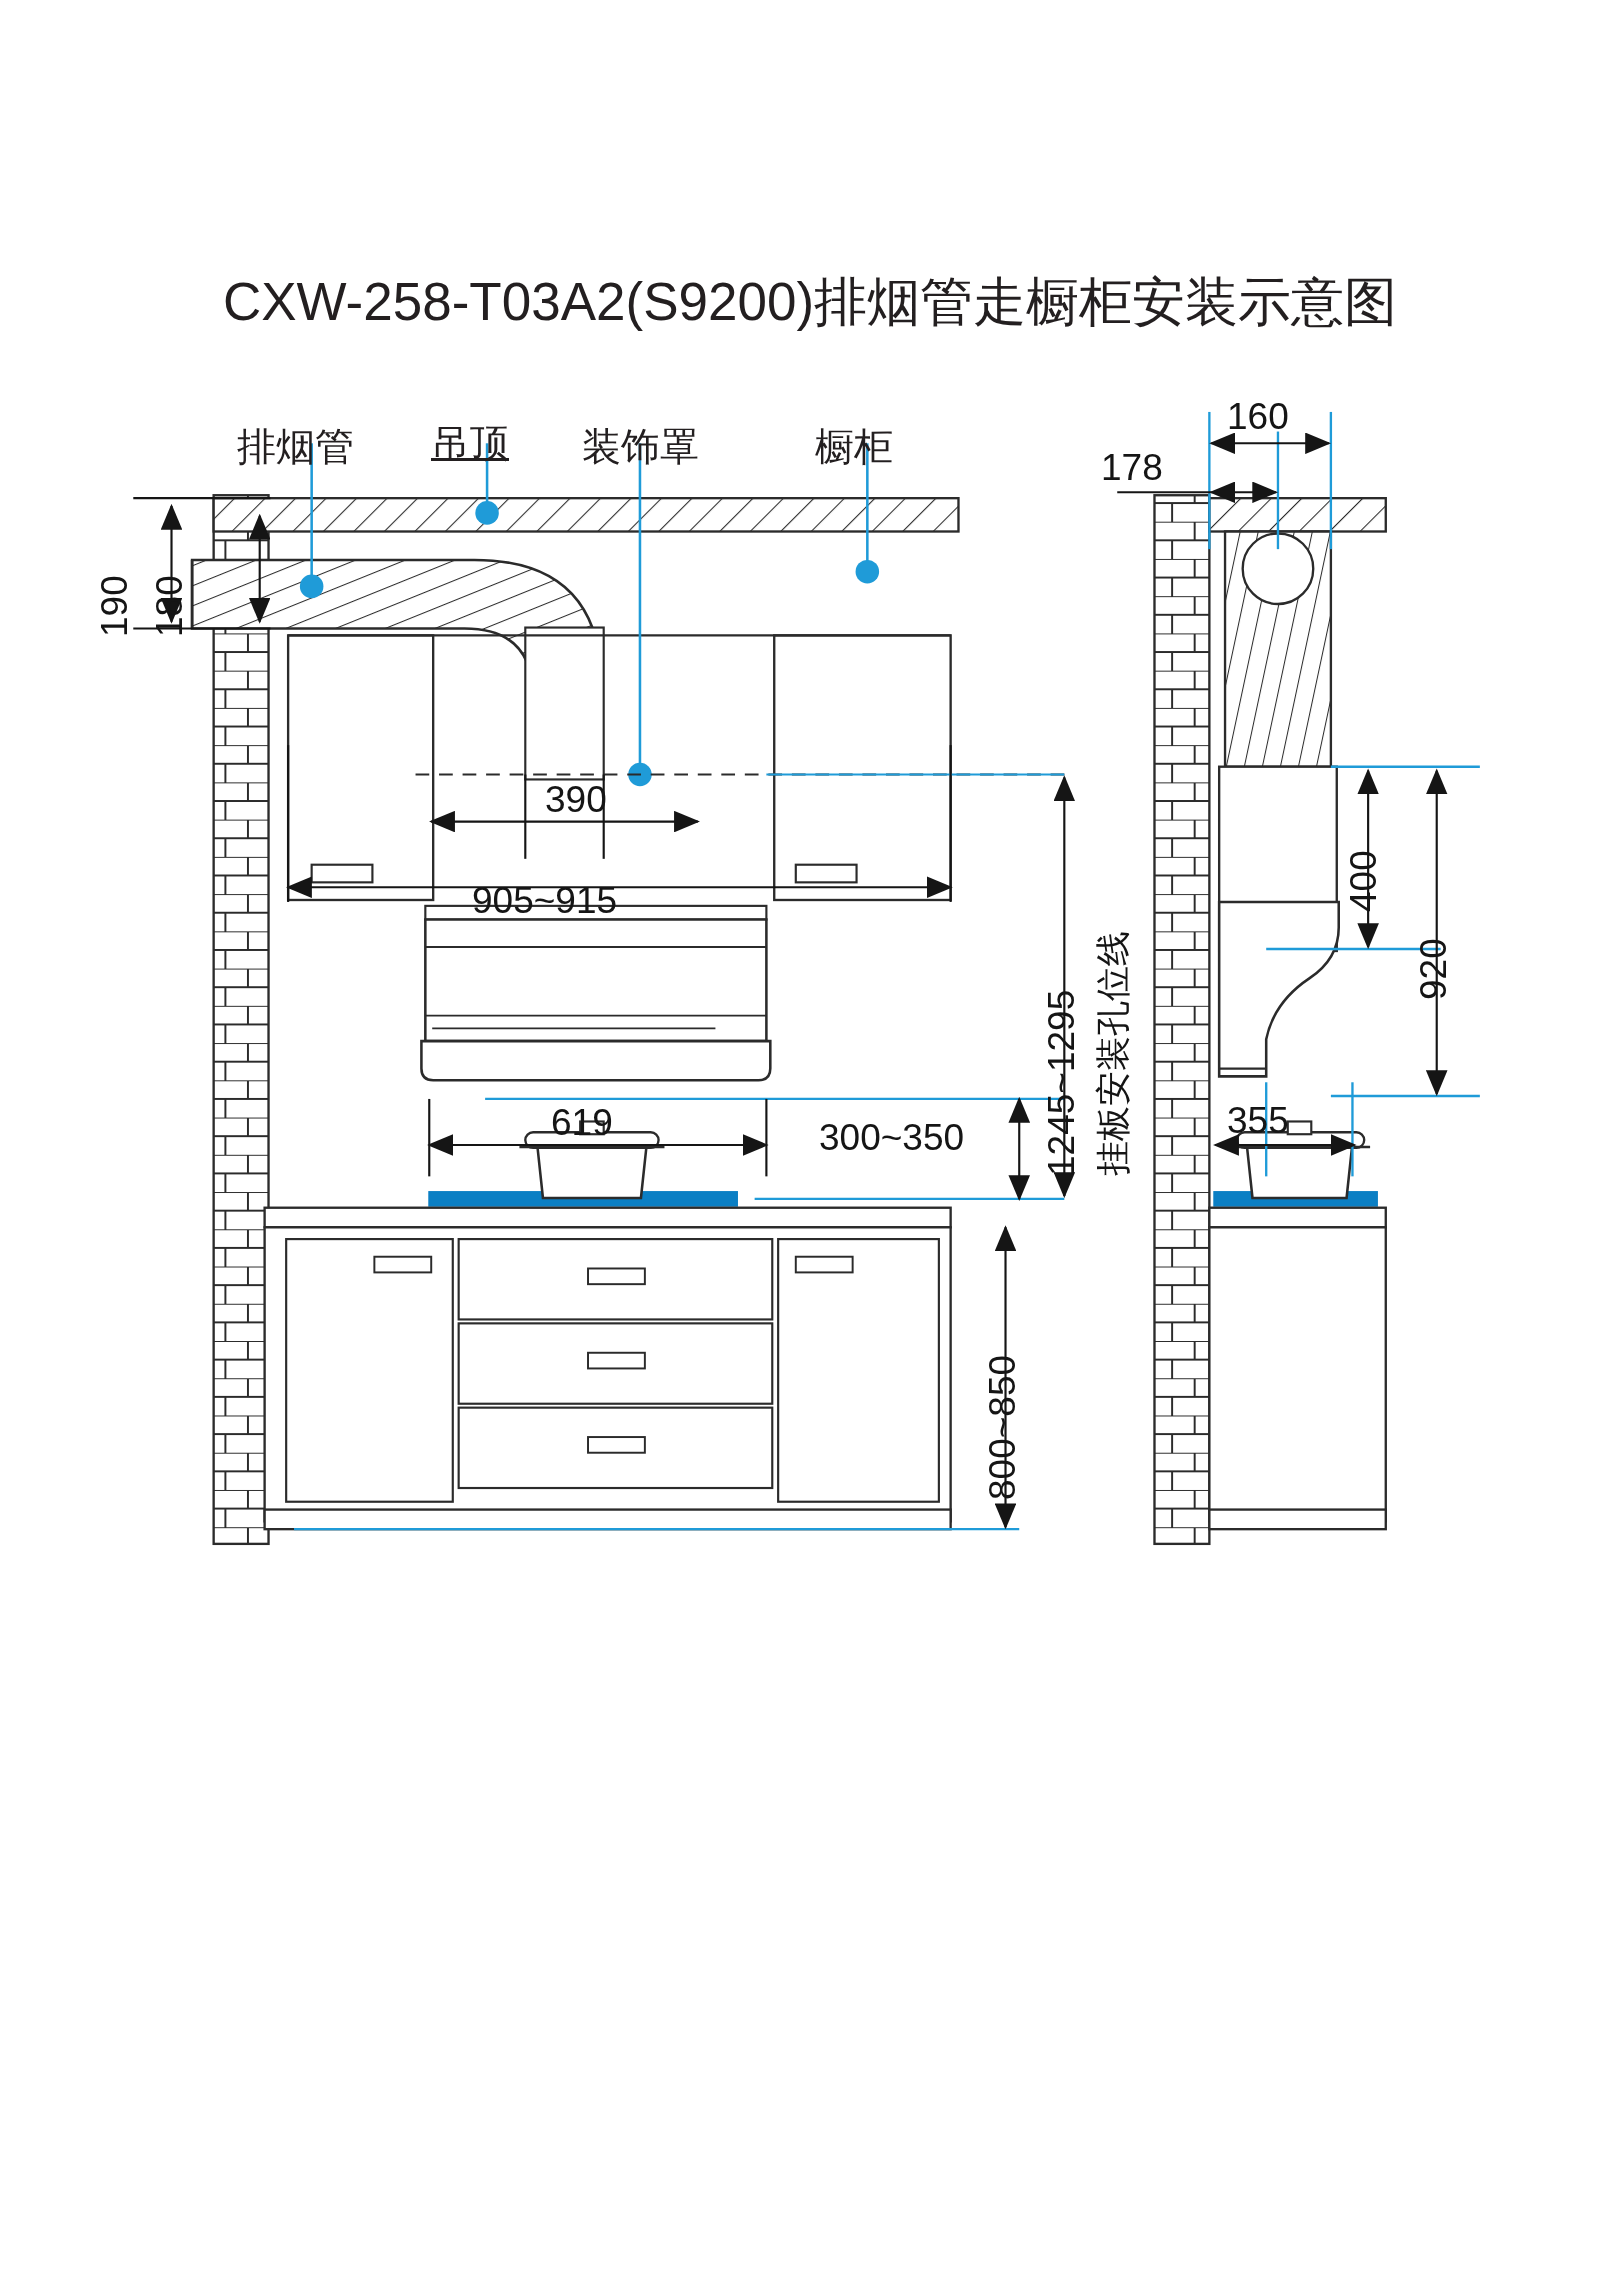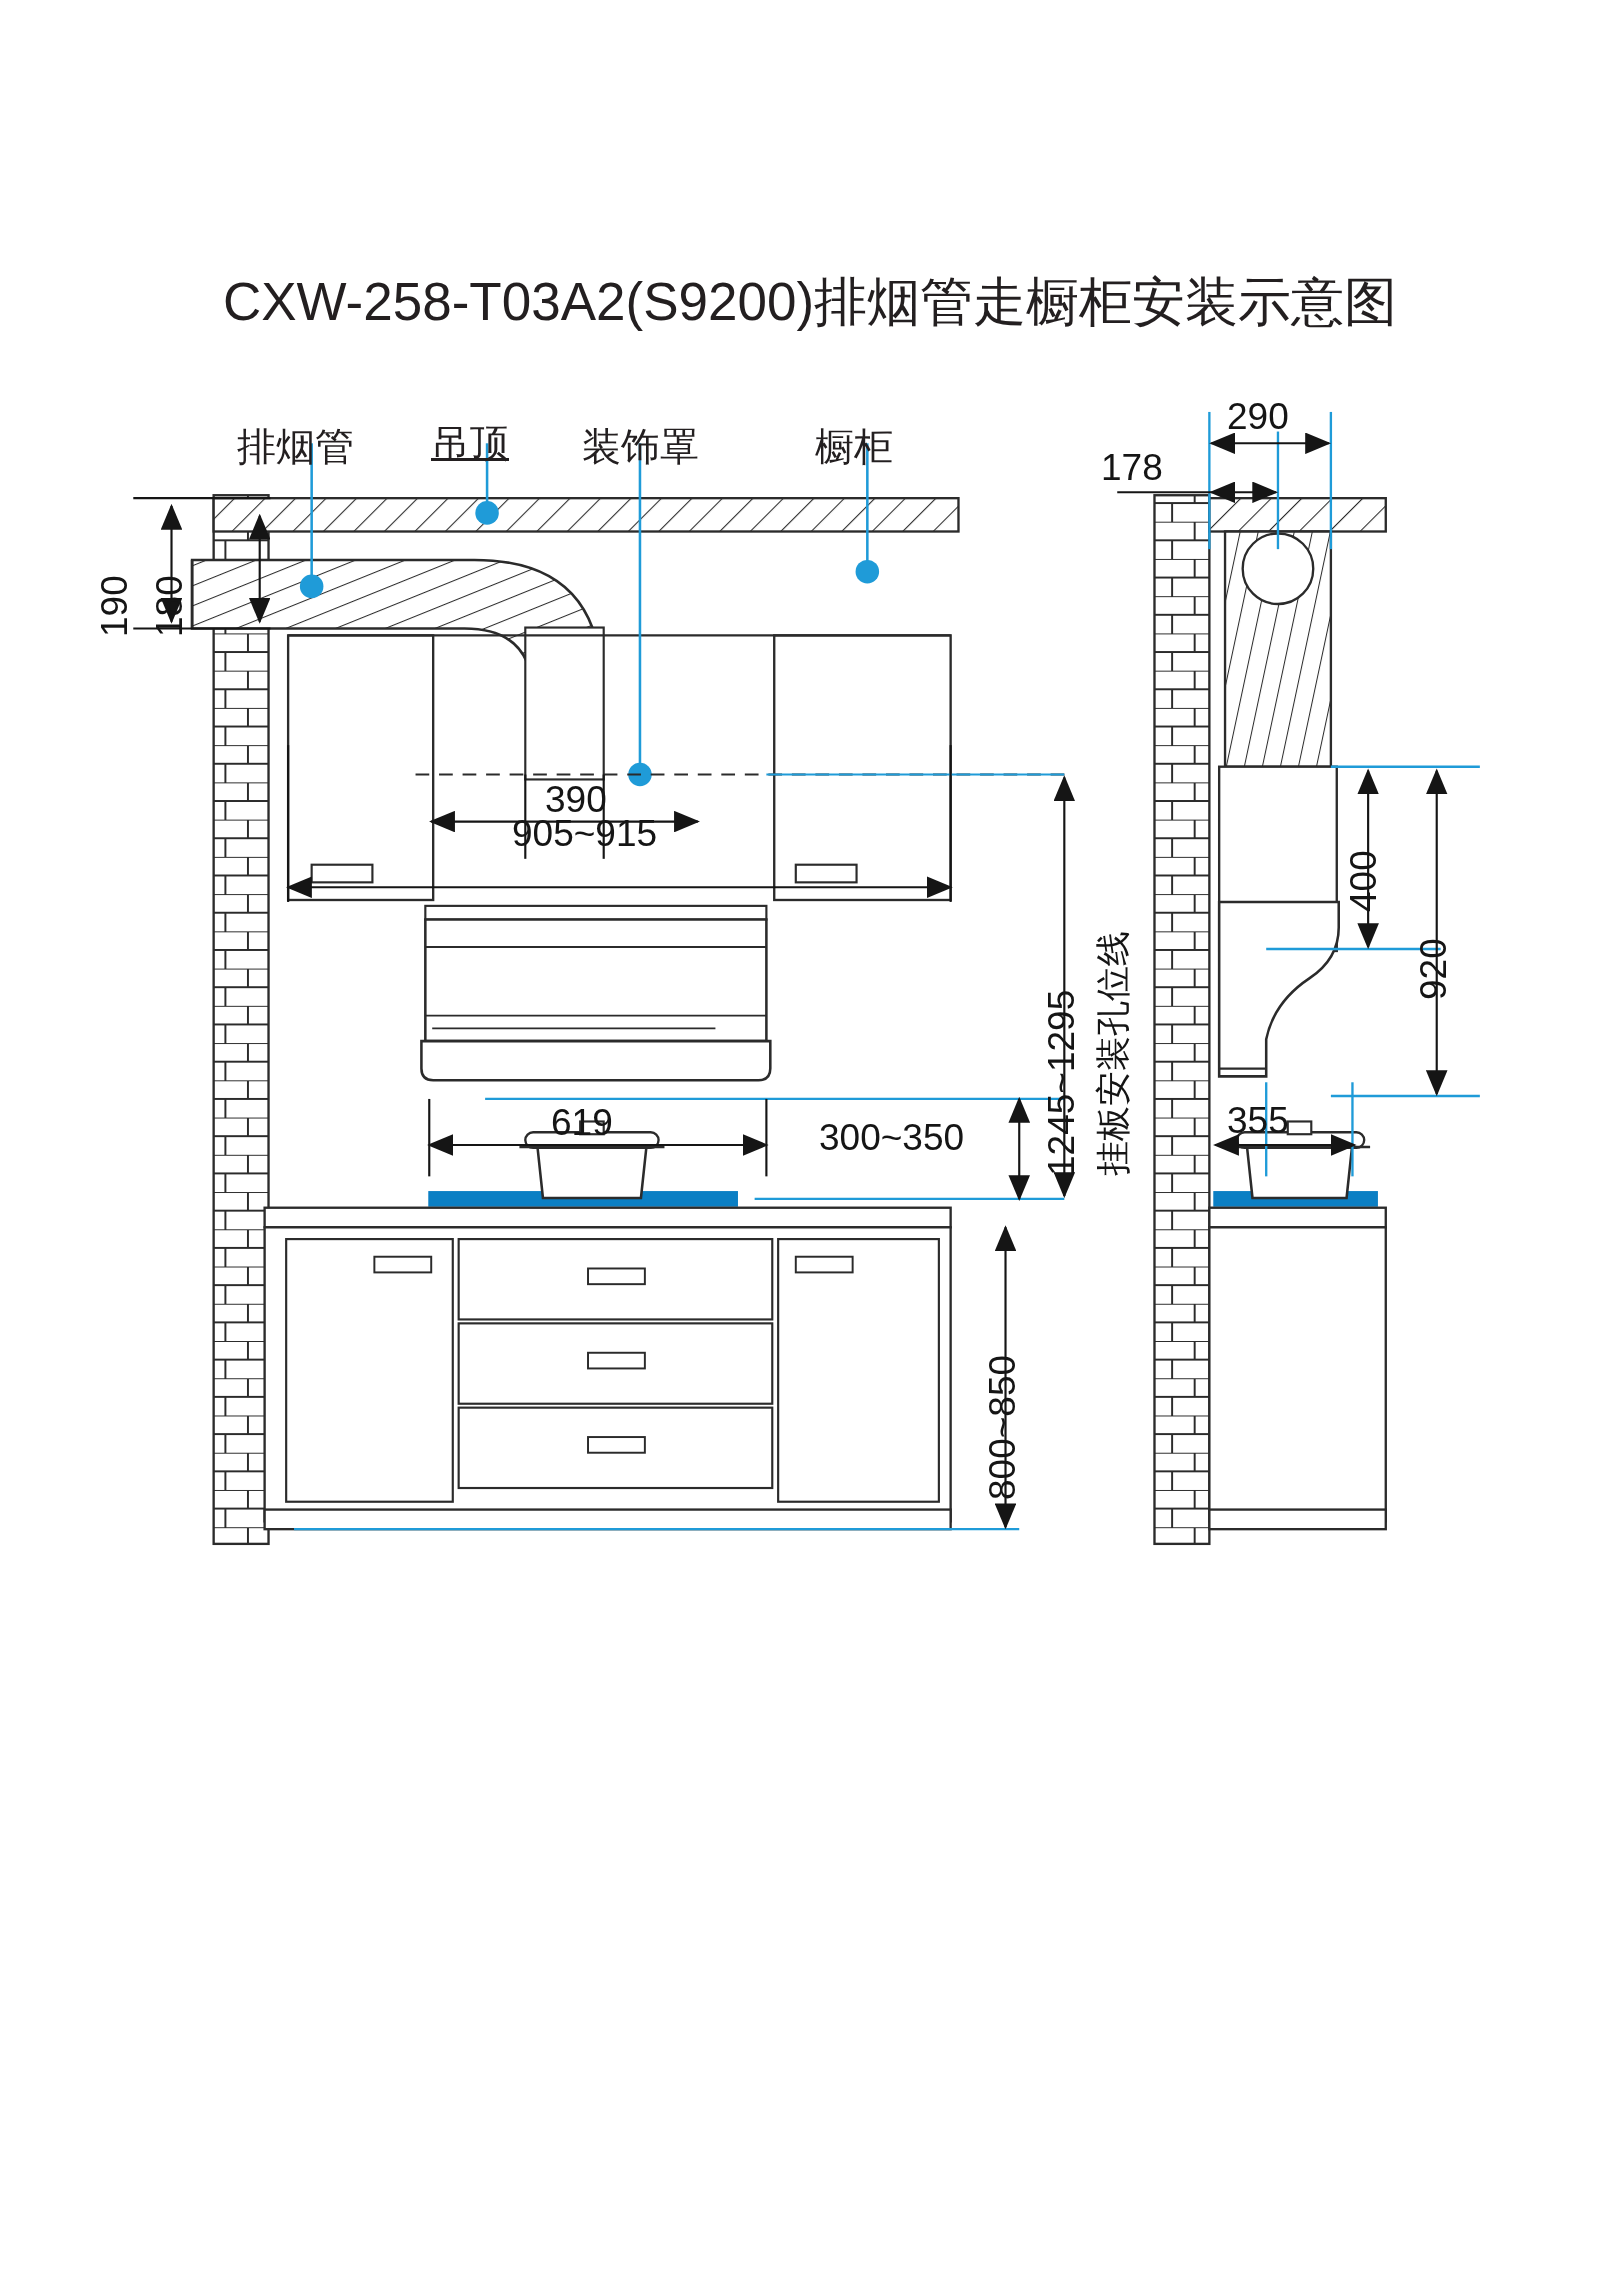--- a/index.html
+++ b/index.html
@@ -316,28 +316,28 @@
   <div class="ttl">CXW-258-T03A2(S9200)排烟管走橱柜安装示意图</div>
 
   <div class="callout" style="left:237px;top:420px;">排烟管</div>
   <div class="callout" style="left:431px;top:416px;text-decoration:underline;">吊顶</div>
   <div class="callout" style="left:582px;top:420px;">装饰罩</div>
   <div class="callout" style="left:815px;top:420px;">橱柜</div>
 
   <div class="dim v" style="left:94px;top:637px;">190</div>
   <div class="dim v" style="left:149px;top:637px;">180</div>
   <div class="dim" style="left:545px;top:779px;">390</div>
-  <div class="dim" style="left:472px;top:813px;margin-left:40px;">905~915</div>
+  <div class="dim" style="left:472px;top:880px;">905~915</div>
   <div class="dim" style="left:551px;top:1102px;">619</div>
   <div class="dim" style="left:819px;top:1117px;">300~350</div>
   <div class="dim v" style="left:1041px;top:1176px;">1245~1295</div>
   <div class="dim v" style="left:982px;top:1500px;">800~850</div>
   <div class="dim v small" style="left:1090px;top:1176px;">挂板安装孔位线</div>
 
   <div class="dim" style="left:1101px;top:447px;">178</div>
-  <div class="dim" style="left:1227px;top:396px;">290</div>
+  <div class="dim" style="left:1227px;top:396px;">160</div>
   <div class="dim v" style="left:1343px;top:912px;">400</div>
   <div class="dim v" style="left:1413px;top:1000px;">920</div>
   <div class="dim" style="left:1227px;top:1100px;">355</div>
 
 
 </div>
 
 
 </body></html>

